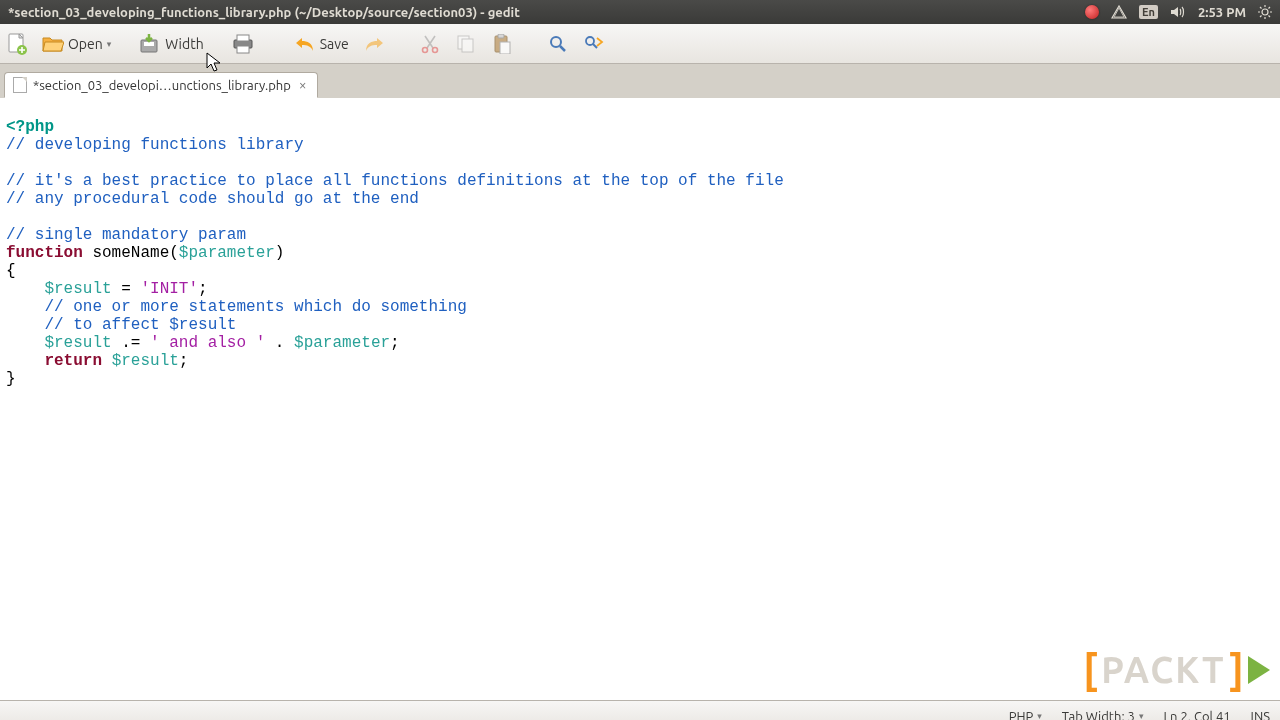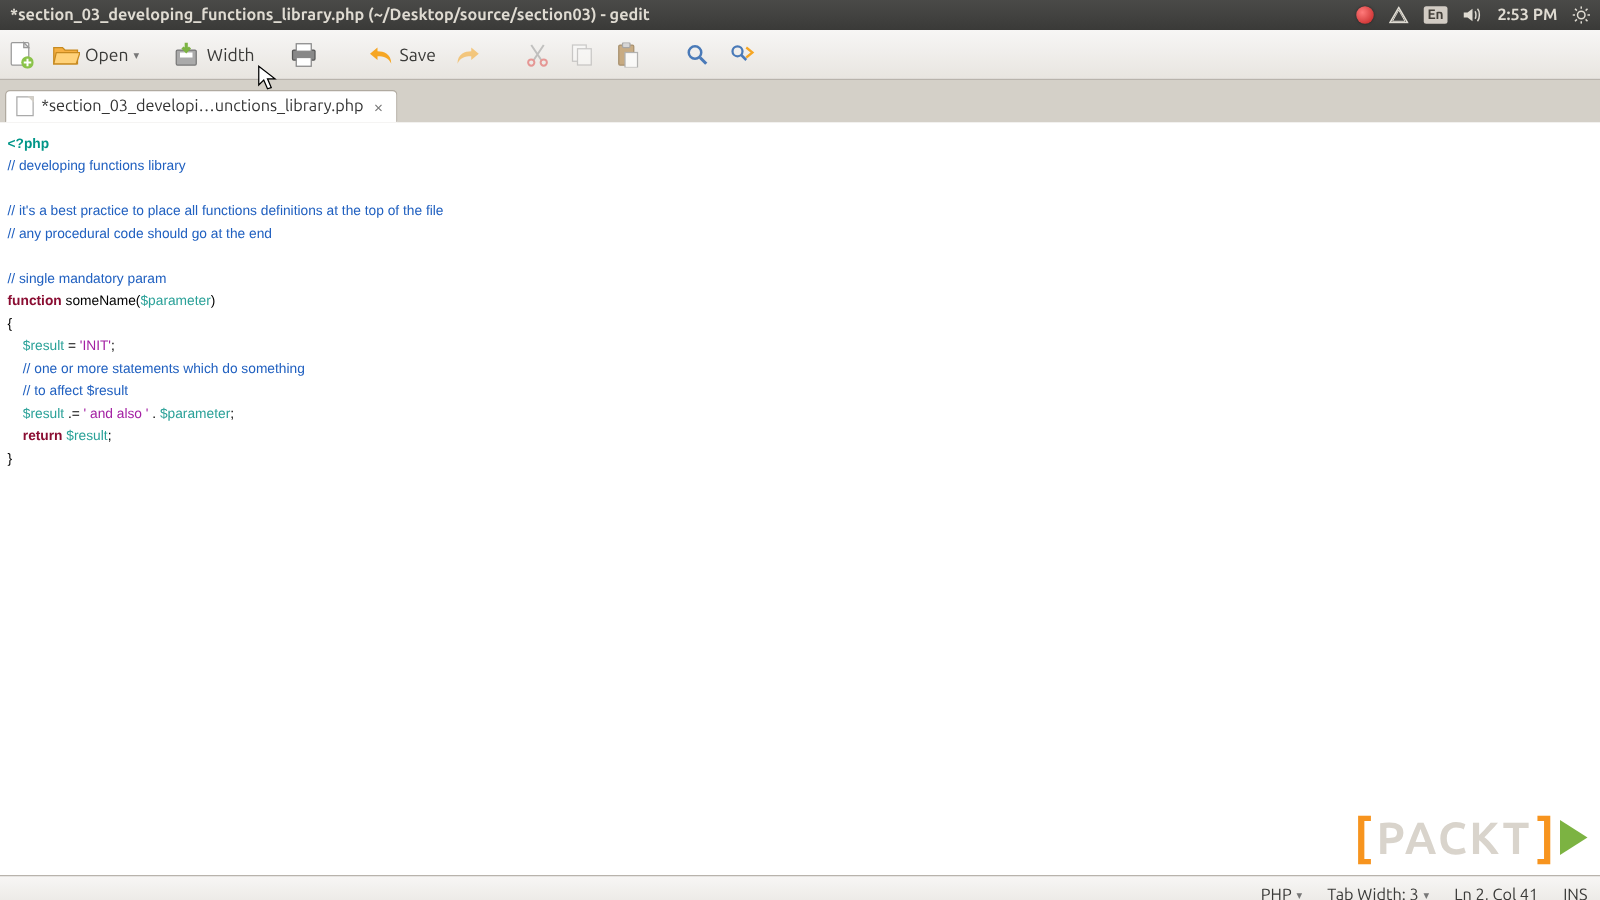--- a/index.html
+++ b/index.html
@@ -104,23 +104,23 @@
   top: -1px; right: -1px;
   border-style: solid;
   border-width: 0 5px 5px 0;
   border-color: transparent #d4d0c8 transparent transparent;
 }
 
 
 .editor {
   background: #fff;
   height: calc(720px - 24px - 40px - 30px - 24px);
-  padding: 8px 6px;
-  font-family: Liberation Sans, sans-serif;
-  font-size: 11px;
+  padding: 20px 6px;
+  font-family: Liberation Mono, monospace;
+  font-size: 16px;
   line-height: 18px;
   white-space: pre;
   overflow: auto;
   color: #000;
   position: relative;
 }
 .tok-tag { color: #009688; font-weight: bold; }
 .tok-comment { color: #2060c0; }
 .tok-keyword { color: #8a0d32; font-weight: bold; }
 .tok-var { color: #2aa198; }

